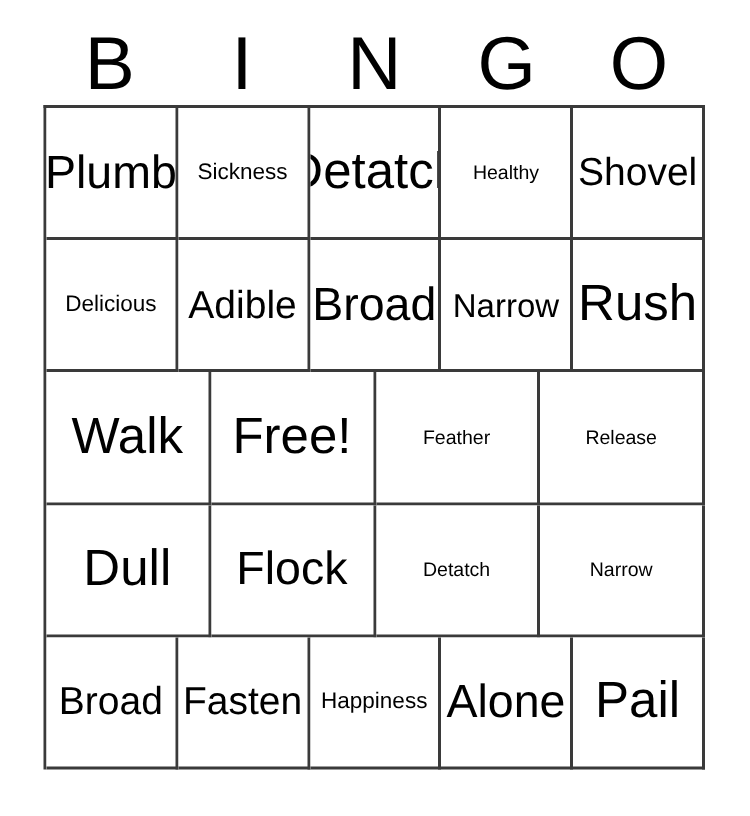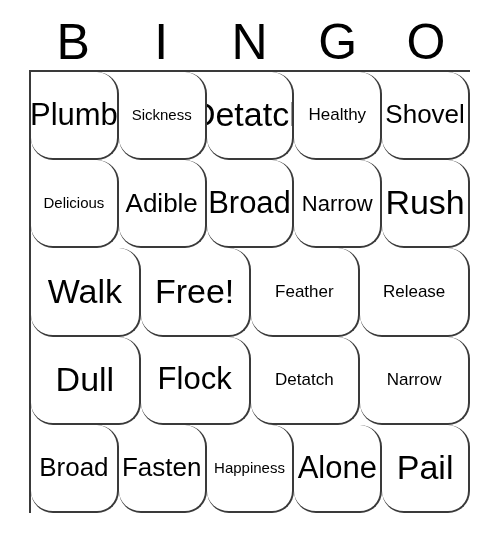--- a/index.html
+++ b/index.html
@@ -67,38 +67,37 @@
     min-width: 0;
     box-sizing: border-box;
     border-right: 2px solid #3a3a3a;
     border-bottom: 2px solid #3a3a3a;
     display: flex;
     align-items: center;
     justify-content: center;
     overflow: hidden;
     background: #ffffff;
     padding: 0 1px;
-    border-radius: 22px;
   }
   .cell-text {
     display: block;
     white-space: nowrap;
     line-height: 1.05;
     color: #000000;
     font-family: "Liberation Sans", sans-serif;
     font-weight: 400;
     text-align: center;
   }
 
   
   .fs-xl  { font-size: 34px; }
   .fs-lg  { font-size: 31px; }
   .fs-md  { font-size: 26px; }
   .fs-sm  { font-size: 22px; }
-  .fs-xs  { font-size: 17px; }
+  .fs-xs  { font-size: 13px; }
   .fs-xxs { font-size: 15px; text-align: center; }
 </style>
 </head>
 <body>
 
 <div class="card">
 
   <div class="header">
     <div class="header-letter">B</div>
     <div class="header-letter">I</div>

